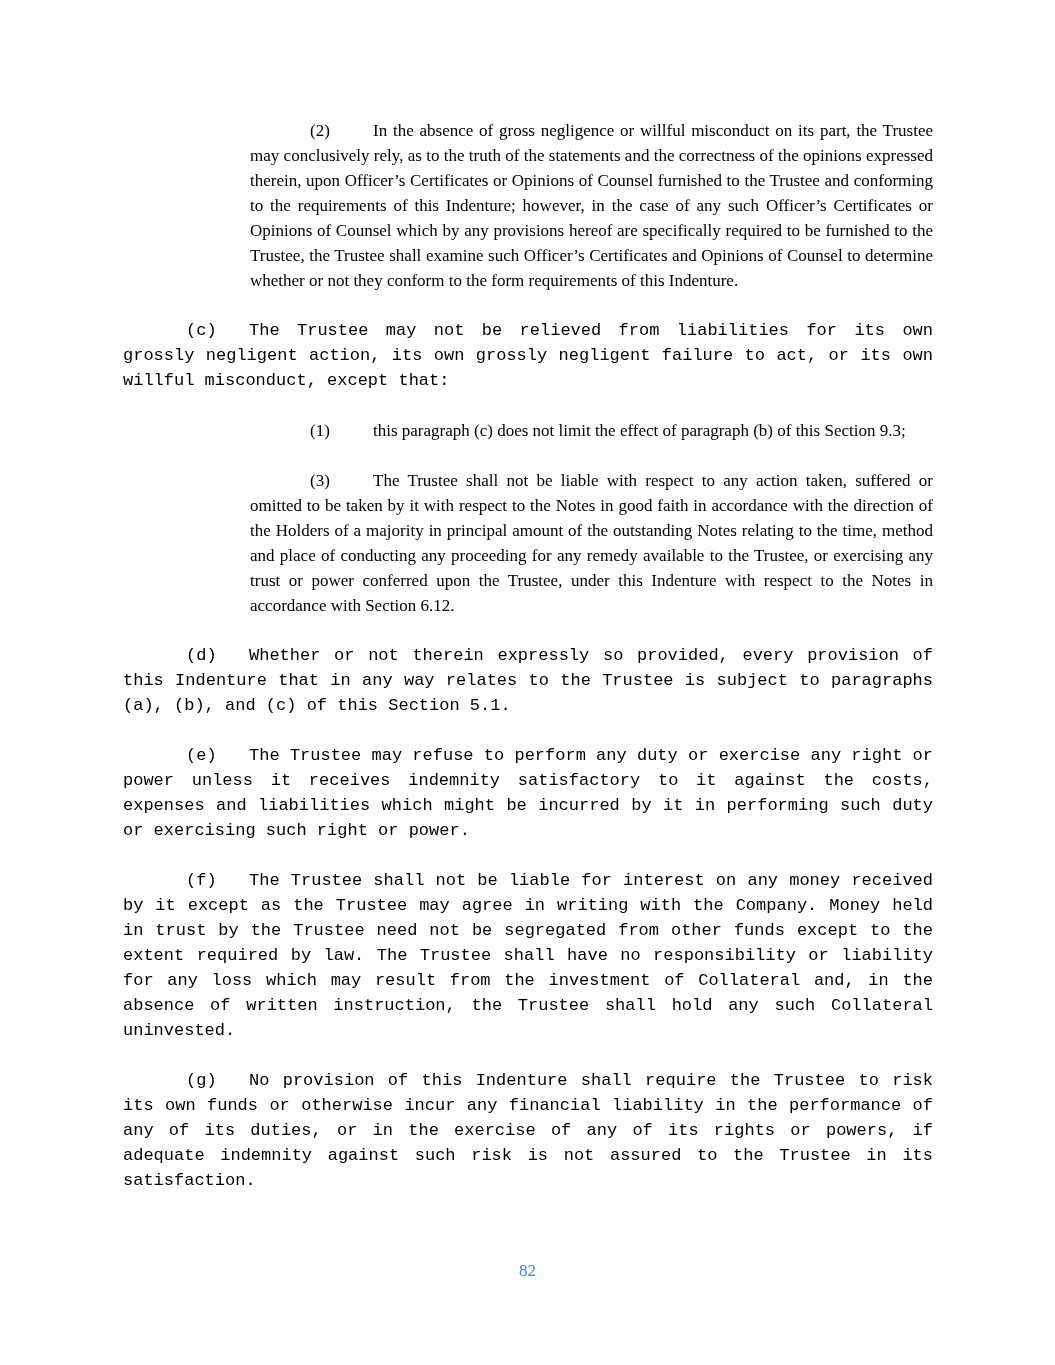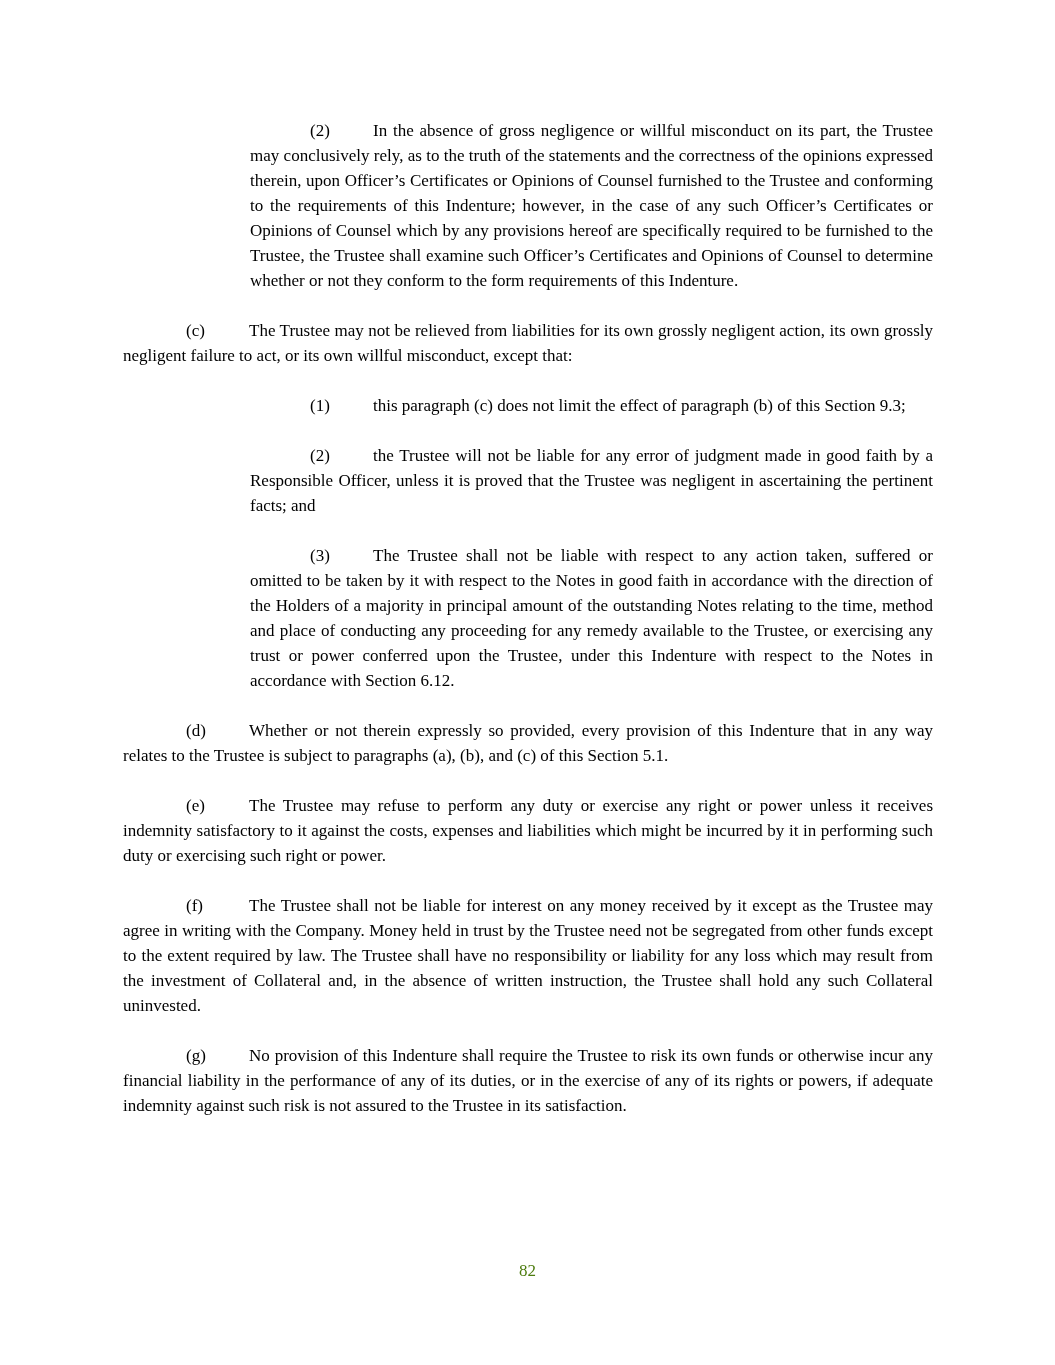--- a/index.html
+++ b/index.html
@@ -24,54 +24,54 @@
     top: 118px;
     left: 123px;
     width: 810px;
   }
   p.para {
     margin: 0 0 25px 0;
     text-align: justify;
   }
   p.para.main {
     text-indent: 63px;
+    font-family: Liberation Mono, monospace;
   }
   p.para.sub {
     margin-left: 127px;
     text-indent: 60px;
   }
   span.label {
     display: inline-block;
     width: 63px;
     text-indent: 0;
   }
   .page-number {
     position: absolute;
     bottom: 82px;
     left: 0;
     width: 100%;
     text-align: center;
     font-family: "Liberation Serif", serif;
     font-size: 17px;
-    color: #4d7c0f;
+    color: #3b82f6;
   }
 </style>
 </head>
 <body>
 
 <div class="page">
   <div class="content">
 
     <p class="para sub"><span class="label">(2)</span><span>In the absence of gross negligence or willful misconduct on its part, the Trustee may conclusively rely, as to the truth of the statements and the correctness of the opinions expressed therein, upon Officer’s Certificates or Opinions of Counsel furnished to the Trustee and conforming to the requirements of this Indenture; however, in the case of any such Officer’s Certificates or Opinions of Counsel which by any provisions hereof are specifically required to be furnished to the Trustee, the Trustee shall examine such Officer’s Certificates and Opinions of Counsel to determine whether or not they conform to the form requirements of this Indenture.</span></p>
 
     <p class="para main"><span class="label">(c)</span><span>The Trustee may not be relieved from liabilities for its own grossly negligent action, its own grossly negligent failure to act, or its own willful misconduct, except that:</span></p>
 
     <p class="para sub"><span class="label">(1)</span><span>this paragraph (c) does not limit the effect of paragraph (b) of this Section 9.3;</span></p>
 
-    <p class="para sub"><span class="label">(2)</span><span>the Trustee will not be liable for any error of judgment made in good faith by a Responsible Officer, unless it is proved that the Trustee was negligent in ascertaining the pertinent facts; and</span></p>
 
     <p class="para sub"><span class="label">(3)</span><span>The Trustee shall not be liable with respect to any action taken, suffered or omitted to be taken by it with respect to the Notes in good faith in accordance with the direction of the Holders of a majority in principal amount of the outstanding Notes relating to the time, method and place of conducting any proceeding for any remedy available to the Trustee, or exercising any trust or power conferred upon the Trustee, under this Indenture with respect to the Notes in accordance with Section 6.12.</span></p>
 
     <p class="para main"><span class="label">(d)</span><span>Whether or not therein expressly so provided, every provision of this Indenture that in any way relates to the Trustee is subject to paragraphs (a), (b), and (c) of this Section 5.1.</span></p>
 
     <p class="para main"><span class="label">(e)</span><span>The Trustee may refuse to perform any duty or exercise any right or power unless it receives indemnity satisfactory to it against the costs, expenses and liabilities which might be incurred by it in performing such duty or exercising such right or power.</span></p>
 
     <p class="para main"><span class="label">(f)</span><span>The Trustee shall not be liable for interest on any money received by it except as the Trustee may agree in writing with the Company. Money held in trust by the Trustee need not be segregated from other funds except to the extent required by law. The Trustee shall have no responsibility or liability for any loss which may result from the investment of Collateral and, in the absence of written instruction, the Trustee shall hold any such Collateral uninvested.</span></p>
 
     <p class="para main"><span class="label">(g)</span><span>No provision of this Indenture shall require the Trustee to risk its own funds or otherwise incur any financial liability in the performance of any of its duties, or in the exercise of any of its rights or powers, if adequate indemnity against such risk is not assured to the Trustee in its satisfaction.</span></p>

